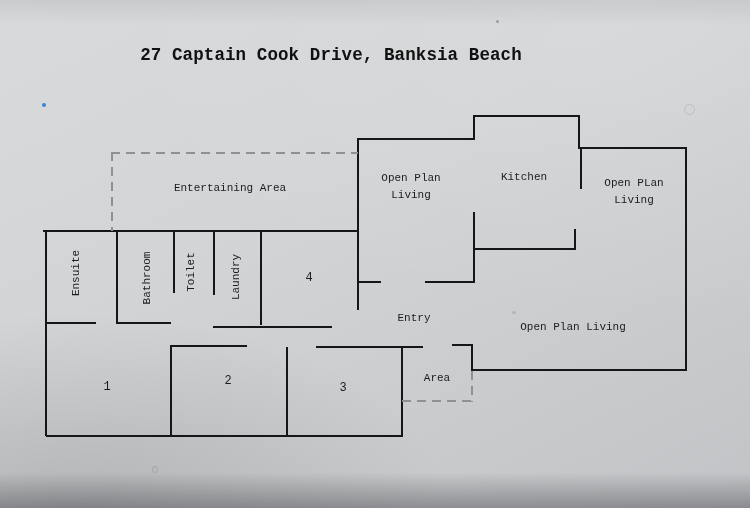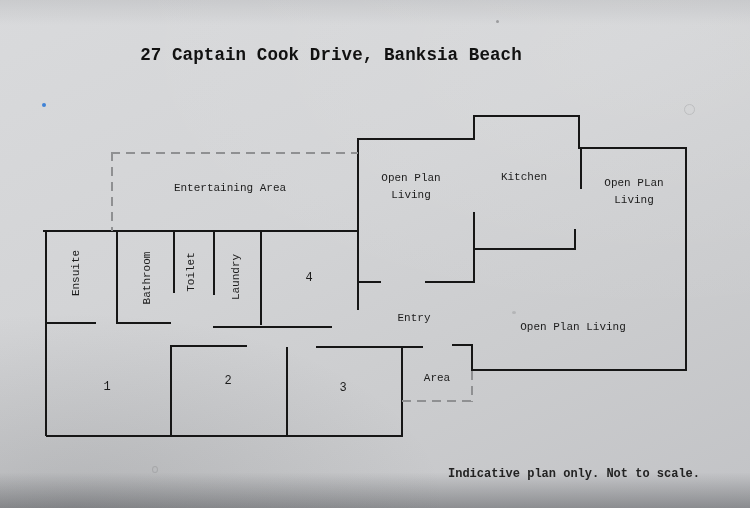--- a/index.html
+++ b/index.html
@@ -101,21 +101,20 @@
   <div class="lbl vert" style="left:77px;top:273px;">Ensuite</div>
   <div class="lbl vert" style="left:148px;top:278px;">Bathroom</div>
   <div class="lbl vert" style="left:192px;top:272px;">Toilet</div>
   <div class="lbl vert" style="left:237px;top:277px;">Laundry</div>
 
   <div class="lbl num" style="left:107px;top:387px;">1</div>
   <div class="lbl num" style="left:228px;top:381px;">2</div>
   <div class="lbl num" style="left:343px;top:388px;">3</div>
   <div class="lbl num" style="left:309px;top:278px;">4</div>
 
-  <div class="disclaimer">Indicative plan only. Not to scale.</div>
 
   <div class="speck" style="left:42px;top:103px;width:4px;height:4px;background:#3f82d6;"></div>
   <div class="speck" style="left:496px;top:20px;width:3px;height:3px;background:#9b9c9e;"></div>
   <div class="speck" style="left:684px;top:104px;width:9px;height:9px;border:1px solid #bdbec0;"></div>
   <div class="speck" style="left:152px;top:466px;width:4px;height:5px;border:1px solid #a7a8aa;"></div>
   <div class="speck" style="left:512px;top:311px;width:4px;height:3px;background:#b4b5b7;"></div>
 
 </div>
 
 </body></html>

